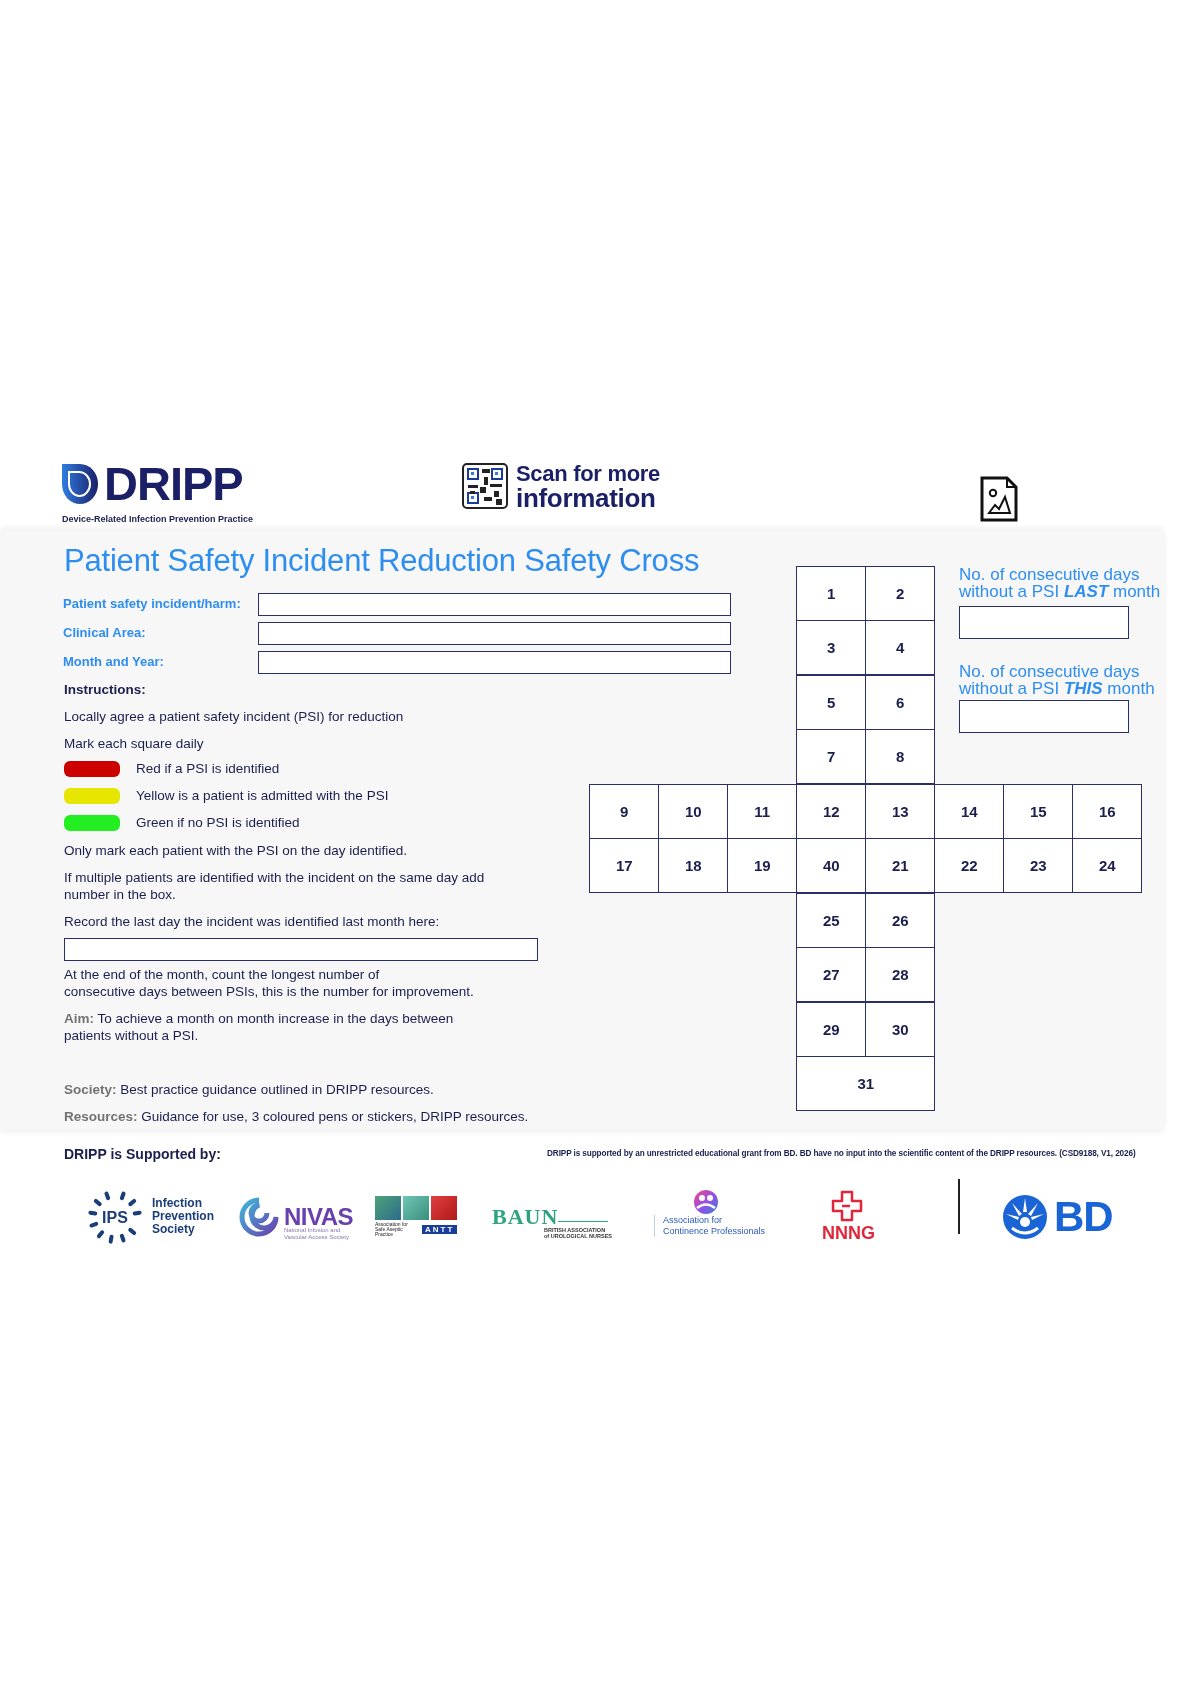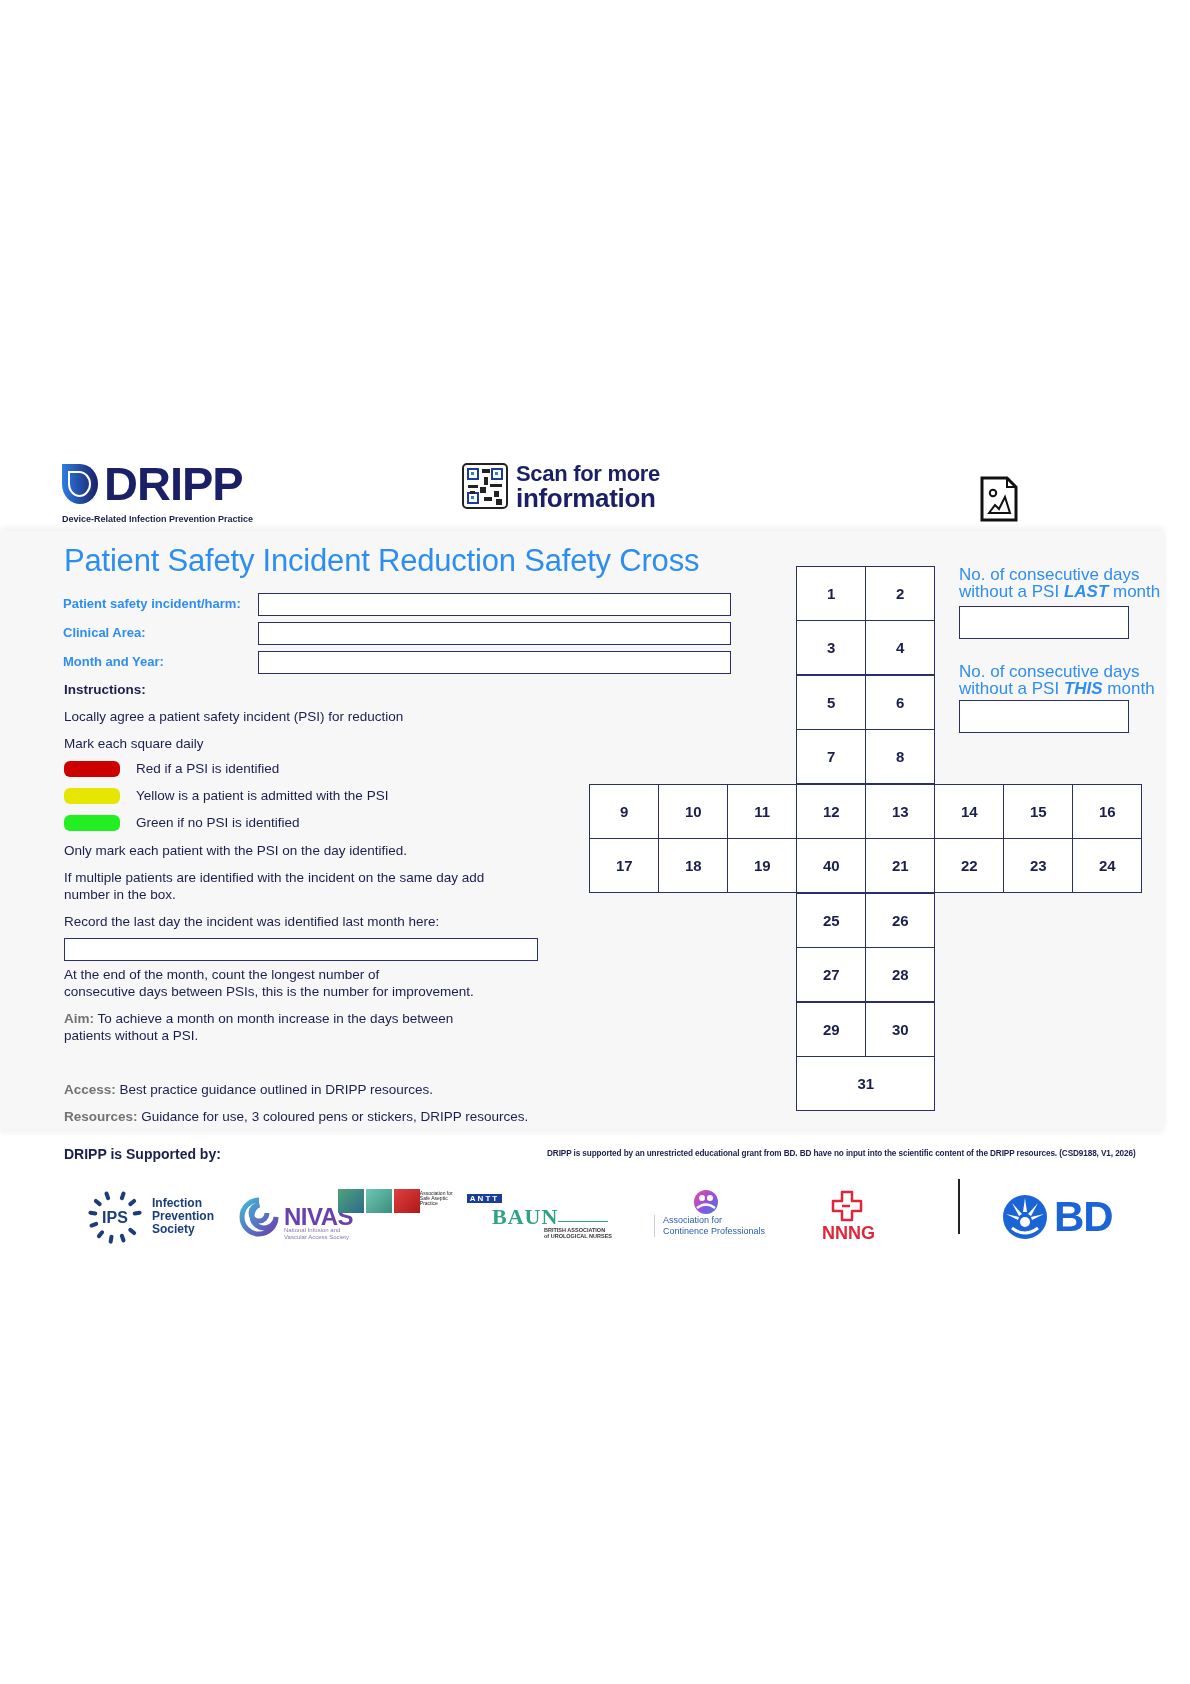--- a/index.html
+++ b/index.html
@@ -152,21 +152,21 @@
   <div class="txt" style="top:355px">number in the box.</div>
   <div class="txt" style="top:382px">Record the last day the incident was identified last month here:</div>
   <div class="record-box"></div>
 
   <div class="txt" style="top:435px">At the end of the month, count the longest number of</div>
   <div class="txt" style="top:452px">consecutive days between PSIs, this is the number for improvement.</div>
 
   <div class="txt" style="top:479px"><span class="hl">Aim:</span> <span>To achieve a month on month increase in the days between</span></div>
   <div class="txt" style="top:496px">patients without a PSI.</div>
 
-  <div class="txt" style="top:550px"><span class="hl">Access:</span> <span>Best practice guidance outlined in DRIPP resources.</span></div>
+  <div class="txt" style="top:550px"><span class="hl">Society:</span> <span>Best practice guidance outlined in DRIPP resources.</span></div>
   <div class="txt" style="top:577px"><span class="hl">Resources:</span> <span>Guidance for use, 3 coloured pens or stickers, DRIPP resources.</span></div>
 
   <div>
 
     <div class="cell" style="left:797px;top:36px">1</div>
     <div class="cell" style="left:866px;top:36px">2</div>
     <div class="cell" style="left:797px;top:90px">3</div>
     <div class="cell" style="left:866px;top:90px">4</div>
     <div class="cell" style="left:797px;top:145px">5</div>
     <div class="cell" style="left:866px;top:145px">6</div>
@@ -253,21 +253,21 @@
         </defs>
       <path d="M21 4 A17 17 0 1 0 38 21 A12 12 0 1 1 21 9 A8 8 0 1 0 29 17" fill="none" stroke="url(#ng)" stroke-width="5"></path>
     </svg>
     <div class="nivas-word">NIVAS</div>
     <div class="nivas-sub">
       <div>National Infusion and</div>
       <div>Vascular Access Society</div>
     </div>
   </div>
 
-  <div class="partner antt" style="flex-direction:row;align-items:flex-start;justify-content:center">
+  <div class="partner antt" style="flex-direction:column;align-items:flex-start;justify-content:center">
     <div style="display:flex;gap:2px">
       <div style="width:26px;height:24px;background:linear-gradient(135deg,#4fa37a,#2c6b8a)"></div>
       <div style="width:26px;height:24px;background:linear-gradient(135deg,#6fc6b6,#3a8f7a)"></div>
       <div style="width:26px;height:24px;background:linear-gradient(135deg,#e04040,#b01818)"></div>
     </div>
     <div style="display:flex;align-items:center;gap:3px;margin-top:2px">
       <span style="font-size:5px;line-height:5px;color:#222;width:44px;white-space:normal">Association for Safe Aseptic Practice</span>
       <span style="font-size:8px;font-weight:bold;color:#fff;background:#1b3d9a;padding:0 3px;letter-spacing:2px">ANTT</span>
     </div>
   </div>

